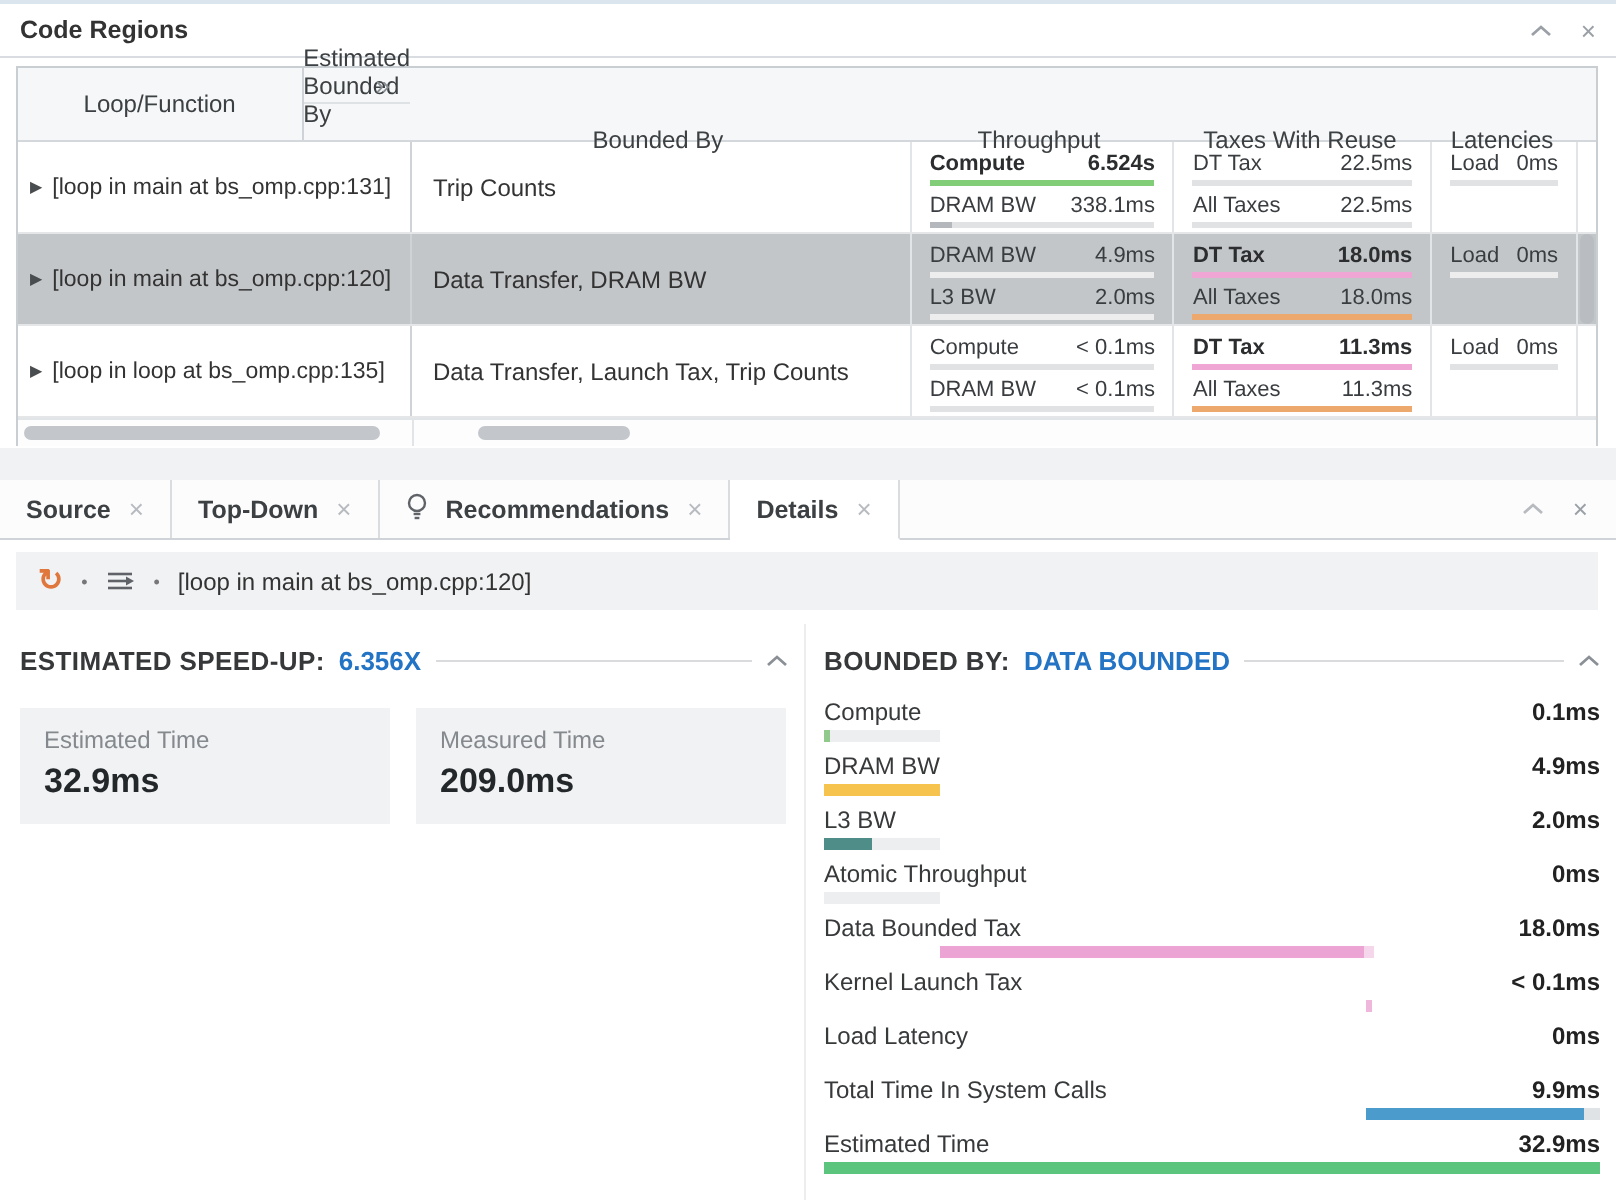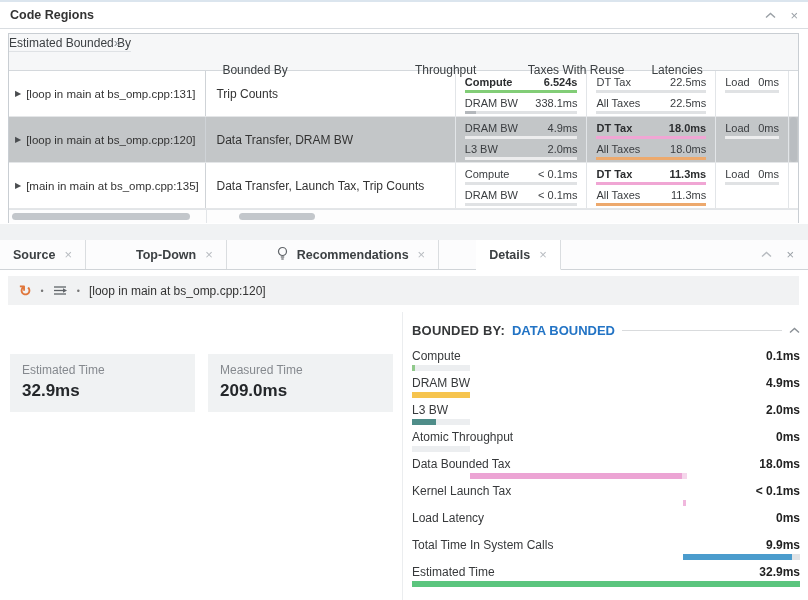--- a/index.html
+++ b/index.html
@@ -50,21 +50,21 @@
   .hscroll { height:14px; display:flex; border-top:1px solid #e2e5e8; background:#fdfdfd; }
   .hs-left { width:198px; border-right:1px solid #e2e5e8; position:relative; }
   .hs-right { flex:1; position:relative; }
   .hthumb { position:absolute; top:3px; height:7px; border-radius:4px; background:#c3c7cb; }
   .vthumb { position:absolute; left:1px; width:7px; border-radius:4px; background:#b9bdc1; }
 
   .gap-strip { position:absolute; top:222px; left:0; right:0; height:16px; background:#f0f2f3; }
 
   
   .tab-bar { position:absolute; top:238px; left:0; right:0; height:30px; display:flex;
-             background:#fcfcfd; border-bottom:1px solid #d0d4d8;gap:37px; }
+             background:#fcfcfd; border-bottom:1px solid #d0d4d8; }
   .tab { display:flex; align-items:center; gap:9px; padding:0 13px; border-right:1px solid #dadde0;
          font-size:12.5px; font-weight:bold; color:#3c4043; background:#fcfcfd; }
   .tab.active { background:#fff; border-bottom:1px solid #fff; margin-bottom:-1px; }
   .tab .tclose { color:#b7bbc0; font-size:13px; font-weight:normal; }
   .tab-bar .win-icons { padding-right:14px; }
 
   .toolbar { position:absolute; top:274px; left:8px; width:791px; height:29px; background:#f1f2f3;
              display:flex; align-items:center; gap:9px; padding:0 11px; }
   .refresh-glyph { color:#e0773c; font-size:15px; font-weight:bold; line-height:1; }
   .tb-dot { color:#777; font-size:9px; }
@@ -101,20 +101,21 @@
         <svg width="11" height="7">
             <polyline points="1,5.5 5.5,1.5 10,5.5" fill="none" stroke="#9aa0a6" stroke-width="1.4"></polyline>
           </svg>
       </span>
       <span class="icon-btn">×</span>
     </span>
   </div>
 
   <div class="crtable">
     <div class="thead">
+      <div class="th-loop">Loop/Function</div>
       <div class="th-group">
         <div class="th-group-top">
           <span>Estimated Bounded By</span>
           <span class="th-expand">»</span>
         </div>
         <div class="th-sub" id="sub-headers">
             <div class="sub" style="width: 249px;">Bounded By</div>
             <div class="sub" style="width: 132px;">Throughput</div>
             <div class="sub" style="width: 129px;">Taxes With Reuse</div>
             <div class="sub" style="width: 73px;">Latencies</div>
@@ -227,21 +228,21 @@
               <div class="mbar track"></div>
             </div>
           </div>
           <div class="c-strip">
             <span class="vthumb" style="top: 0px; height: 45px;"></span>
           </div>
         </div>
         <div class="trow">
           <div class="c-loop">
             <span class="arrow">▶</span>
-            <span>[main in main at bs_omp.cpp:135]</span>
+            <span>[loop in loop at bs_omp.cpp:135]</span>
           </div>
           <div class="c-bounded">Data Transfer, Launch Tax, Trip Counts</div>
           <div class="c-mini w-tp">
             <div class="mini">
               <div class="mini-line">
                 <span>Compute</span>
                 <span>&lt; 0.1ms</span>
               </div>
               <div class="mbar track"></div>
             </div>
@@ -338,20 +339,30 @@
         <line x1="1" y1="2" x2="13" y2="2" stroke="#5f6368" stroke-width="1.3"></line>
         <line x1="1" y1="5.5" x2="10" y2="5.5" stroke="#5f6368" stroke-width="1.3"></line>
         <line x1="1" y1="9" x2="13" y2="9" stroke="#5f6368" stroke-width="1.3"></line>
         <polygon points="10,3.2 14,5.5 10,7.8" fill="#5f6368"></polygon>
       </svg>
     </span>
     <span class="tb-dot">•</span>
     <span class="tb-text">[loop in main at bs_omp.cpp:120]</span>
   </div>
 
+  <div class="section-head" style="top:319px; left:10px; width:384px;">
+    <span class="h-label">ESTIMATED SPEED-UP:</span>
+    <span class="h-value" id="speedup-value" style="color: rgb(35, 116, 197);">6.356X</span>
+    <span class="rule"></span>
+    <span class="icon-btn">
+      <svg width="11" height="7">
+          <polyline points="1,5.5 5.5,1.5 10,5.5" fill="none" stroke="#8a9096" stroke-width="1.4"></polyline>
+        </svg>
+    </span>
+  </div>
   <div class="stats" id="stat-boxes">
       <div class="stat-box">
         <div class="stat-label">Estimated Time</div>
         <div class="stat-value">32.9ms</div>
       </div>
       <div class="stat-box">
         <div class="stat-label">Measured Time</div>
         <div class="stat-value">209.0ms</div>
       </div>
     </div>

